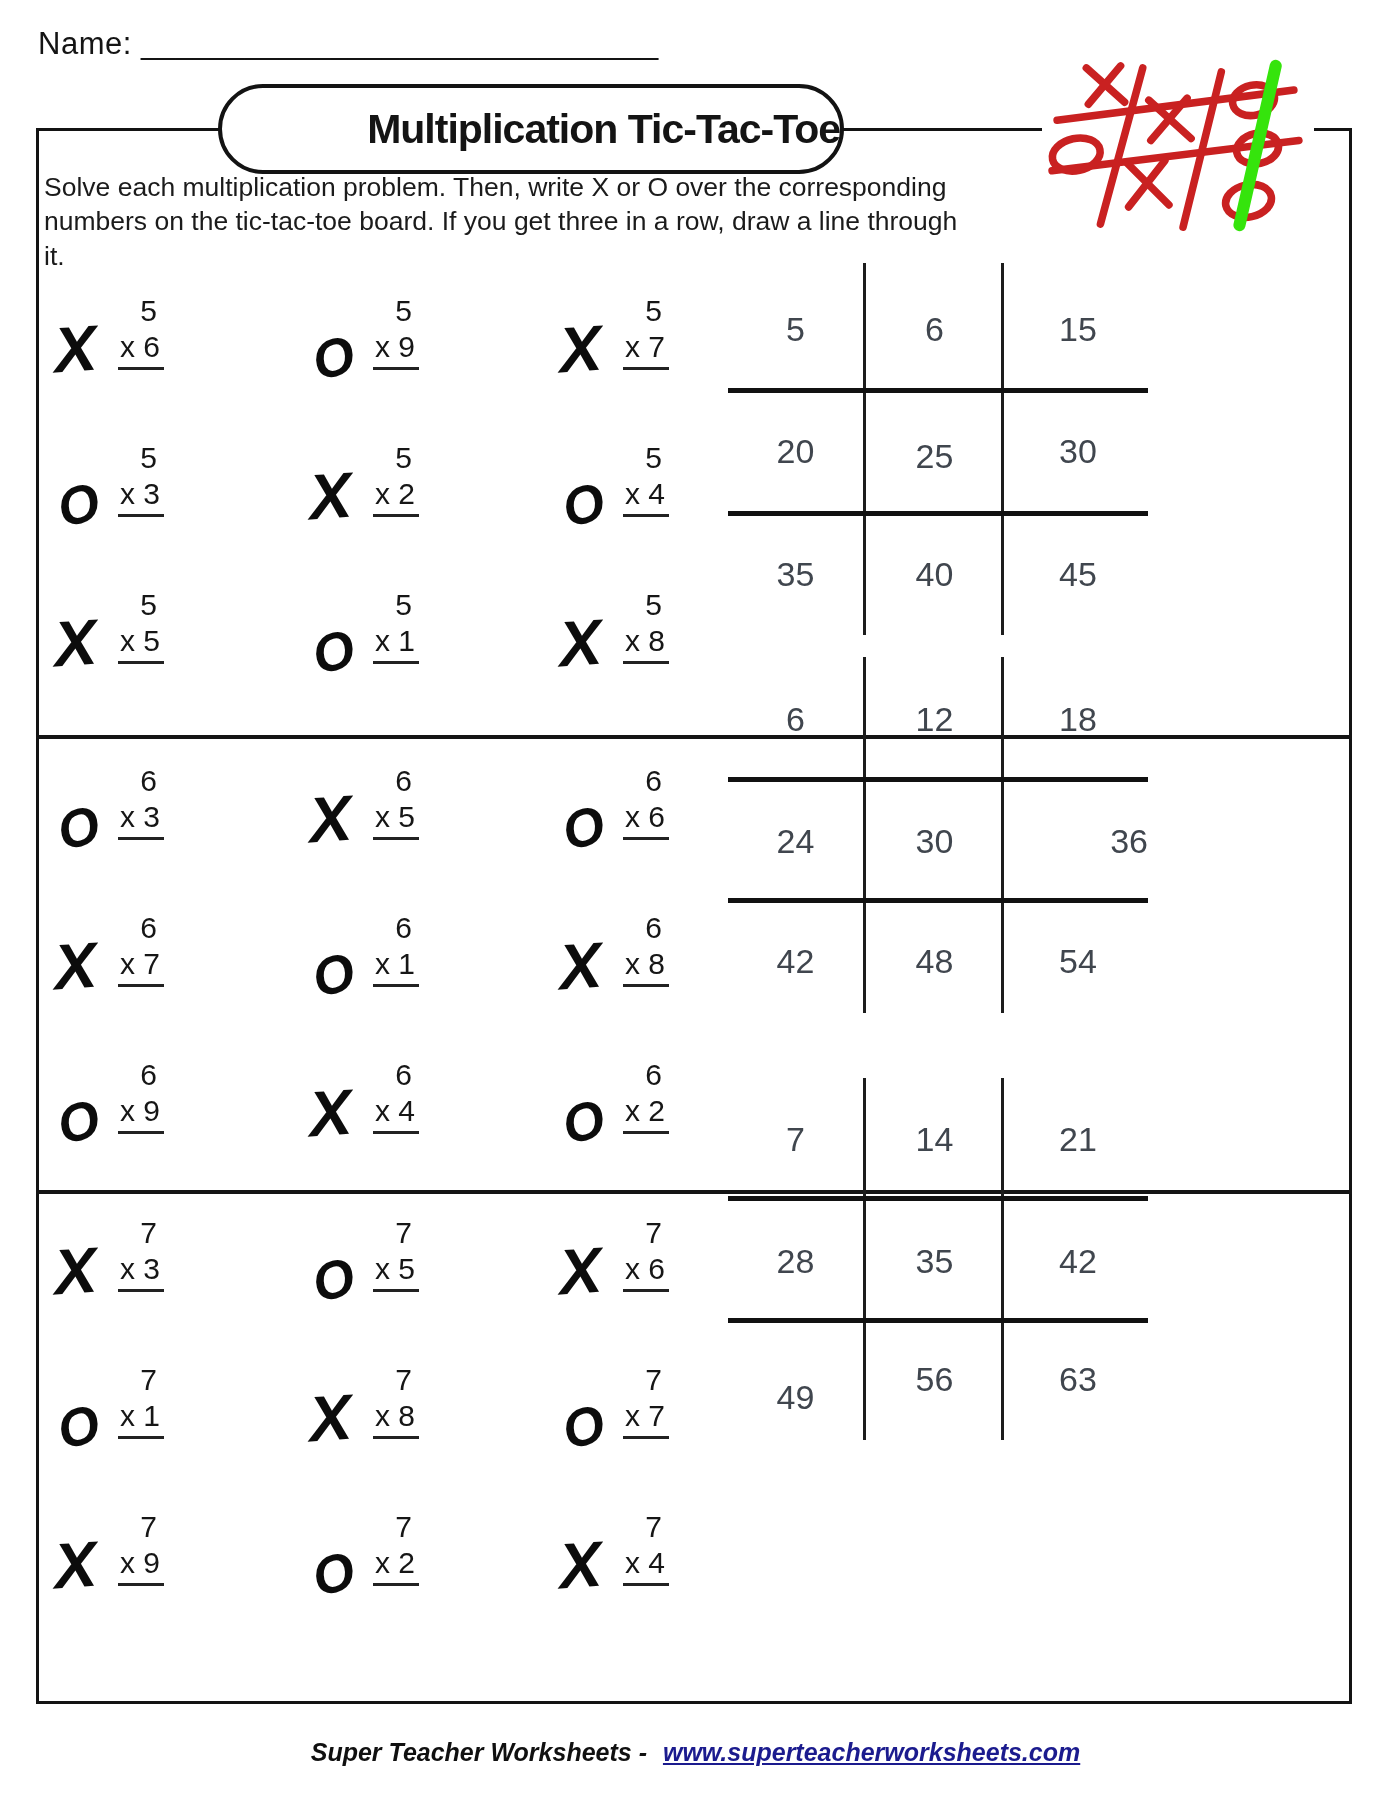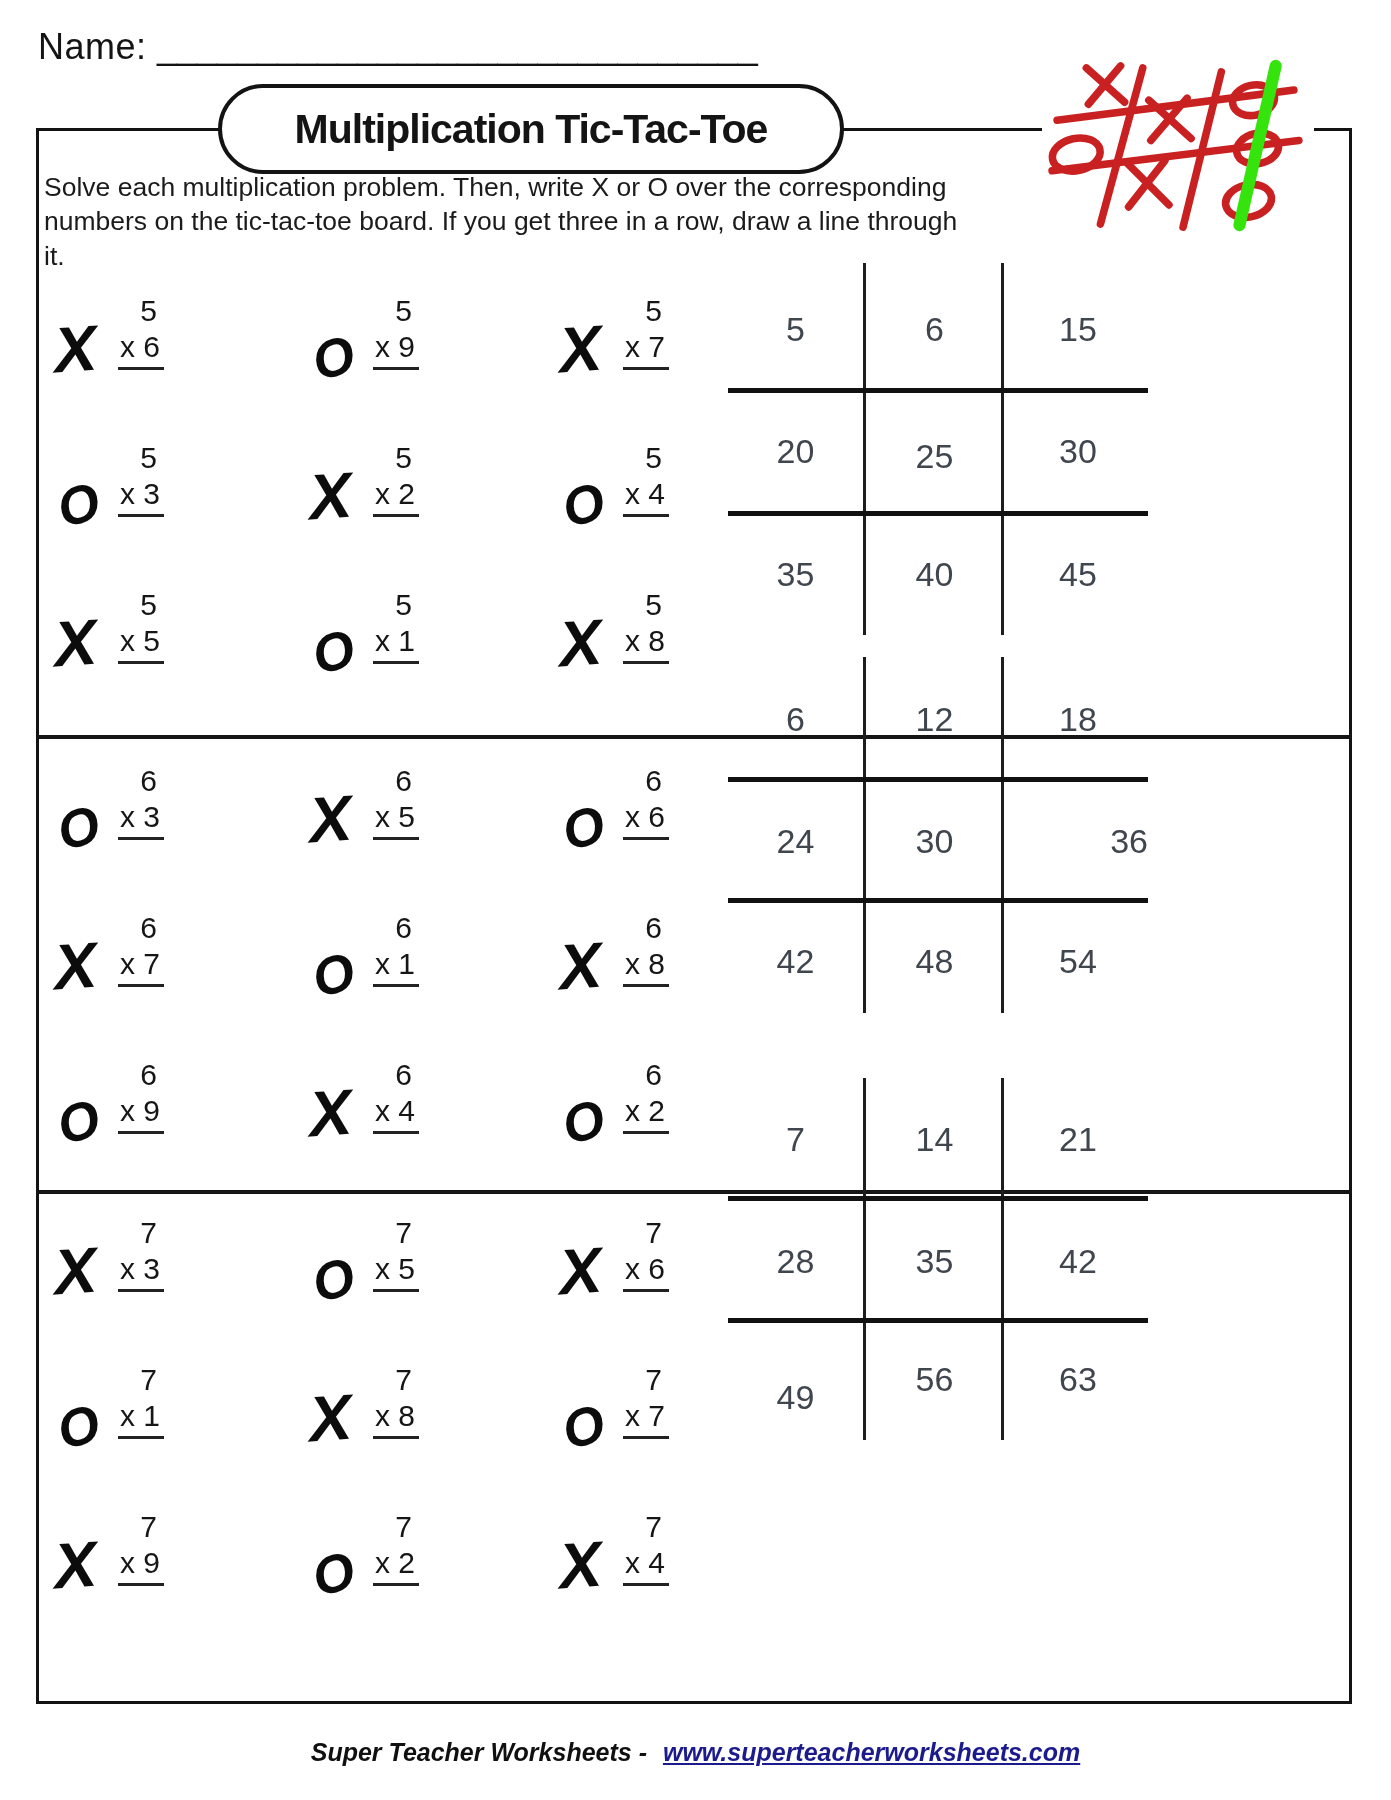--- a/index.html
+++ b/index.html
@@ -1,30 +1,30 @@
 <!DOCTYPE html>
 <html><head>
 <meta charset="utf-8">
 <style>
   html,body{margin:0;padding:0;background:#fff;}
   .page{position:relative;width:1391px;height:1800px;background:#ffffff;
         font-family:"Liberation Sans", sans-serif;color:#141414;overflow:hidden;}
 
   
-  .name-row{position:absolute;left:38px;top:26px;font-size:36px;letter-spacing:.5px;}
+  .name-row{position:absolute;left:38px;top:26px;font-size:31px;letter-spacing:.5px;}
   .name-row .blank{letter-spacing:0;}
 
   
   .frame{position:absolute;left:36px;top:128px;width:1310px;height:1570px;
          border:3px solid #131313;}
 
   
   .title-oval{position:absolute;left:218px;top:84px;width:618px;height:82px;
               background:#fff;border:4px solid #131313;border-radius:45px;
-              display:flex;align-items:center;justify-content:center;
+              display:flex;align-items:center;justify-content:flex-end;
               font-size:41px;font-weight:bold;letter-spacing:-1px;}
 
   
   .doodle{position:absolute;left:1042px;top:56px;width:272px;height:180px;background:#fff;}
   .doodle svg{width:100%;height:100%;}
 
   
   .instructions{position:absolute;left:44px;top:170px;width:920px;
                 font-size:26.5px;line-height:1.3;color:#1b1b1b;}
 

